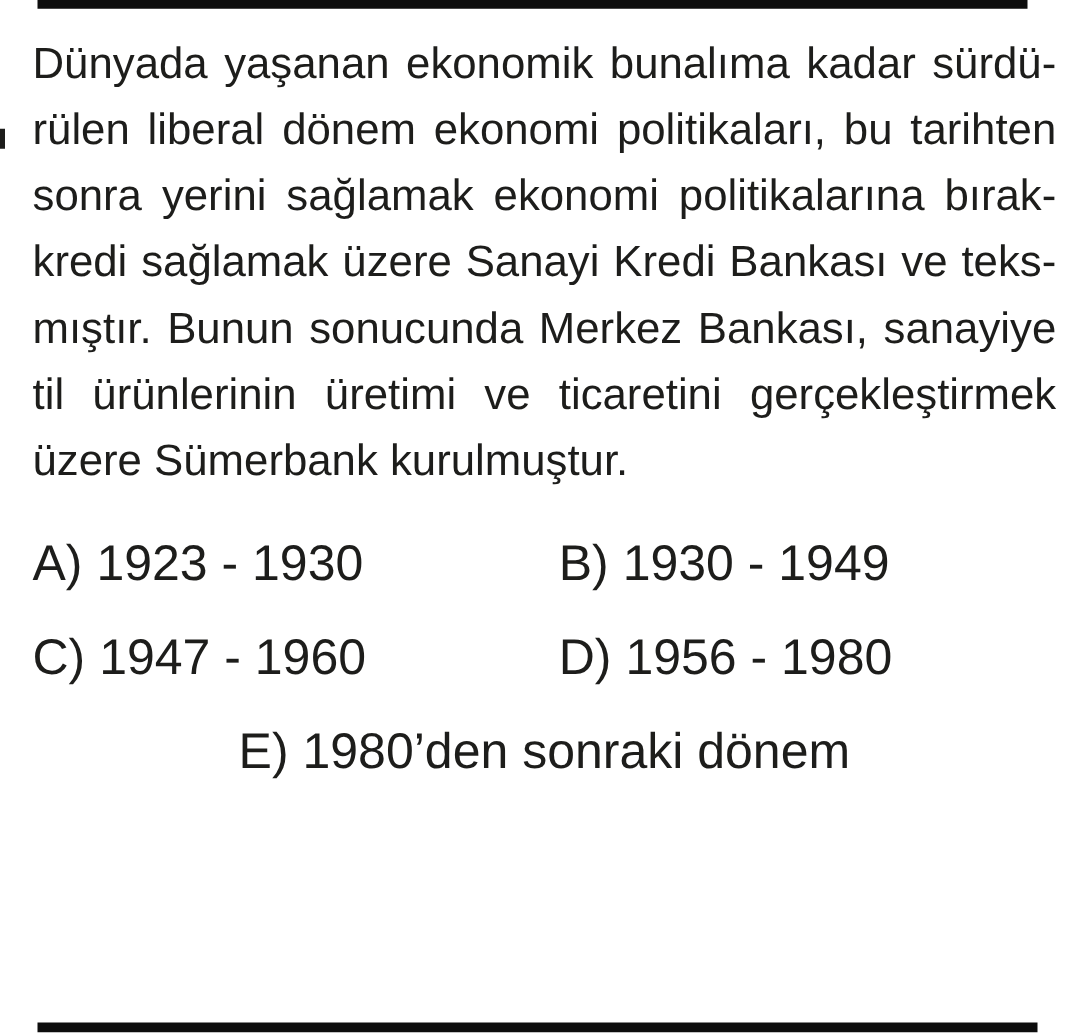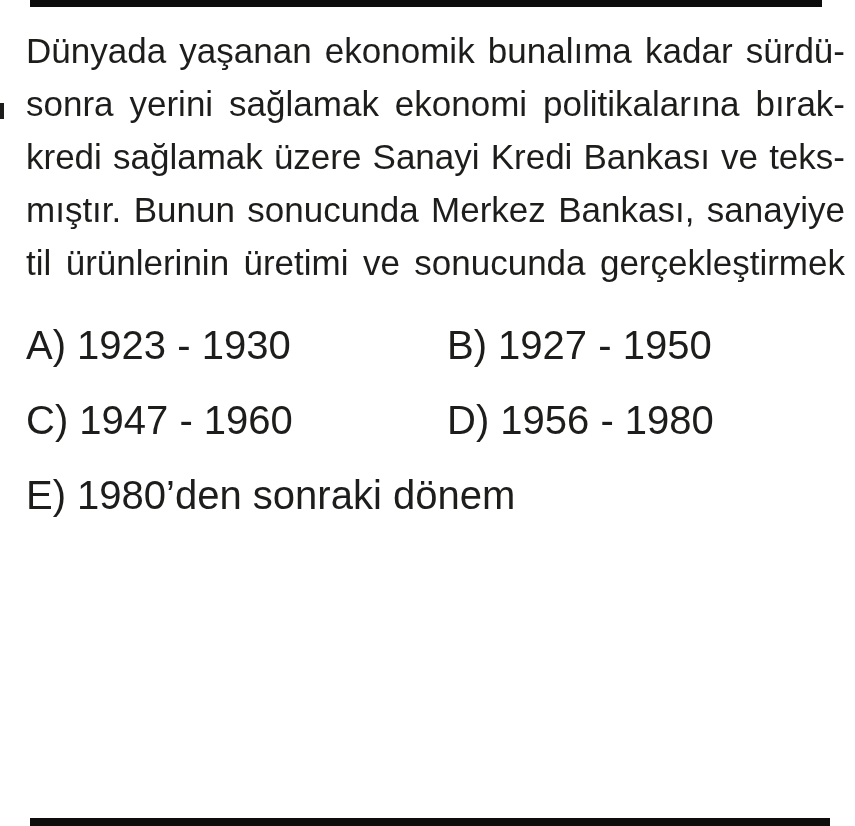--- a/index.html
+++ b/index.html
@@ -74,48 +74,50 @@
     display: grid;
     grid-template-columns: 421px 1fr;
     margin-bottom: 22px;
   }
   .option {
     font-size: 40px;
     line-height: 53px;
     white-space: pre;
   }
   .option-row-center {
-    text-align: left;
+    text-align: center;
     margin-bottom: 13px;
   }
   .option-row-center .option {
     display: inline-block;
   }
 </style>
 </head>
 <body>
 
 <div class="edge-rule top"></div>
 <div class="scan-artifact"></div>
 
 <div class="question-card">
 
   <div>
     <div class="line just">Dünyada yaşanan ekonomik bunalıma kadar sürdü-</div>
+    <div class="line just">rülen liberal dönem ekonomi politikaları, bu tarihten</div>
     <div class="line just">sonra yerini sağlamak ekonomi politikalarına bırak-</div>
     <div class="line just">kredi sağlamak üzere Sanayi Kredi Bankası ve teks-</div>
     <div class="line just">mıştır. Bunun sonucunda Merkez Bankası, sanayiye</div>
-    <div class="line just">til ürünlerinin üretimi ve sonucunda gerçekleştirmek</div>
+    <div class="line just">til ürünlerinin üretimi ve ticaretini gerçekleştirmek</div>
+    <div class="line last-line">üzere Sümerbank kurulmuştur.</div>
   </div>
 
 
   <div class="options">
     <div class="option-row">
       <div class="option">A) 1923 - 1930</div>
-      <div class="option">B) 1927 - 1950</div>
+      <div class="option">B) 1930 - 1949</div>
     </div>
     <div class="option-row">
       <div class="option">C) 1947 - 1960</div>
       <div class="option">D) 1956 - 1980</div>
     </div>
     <div class="option-row-center">
       <div class="option">E) 1980’den sonraki dönem</div>
     </div>
   </div>
 

